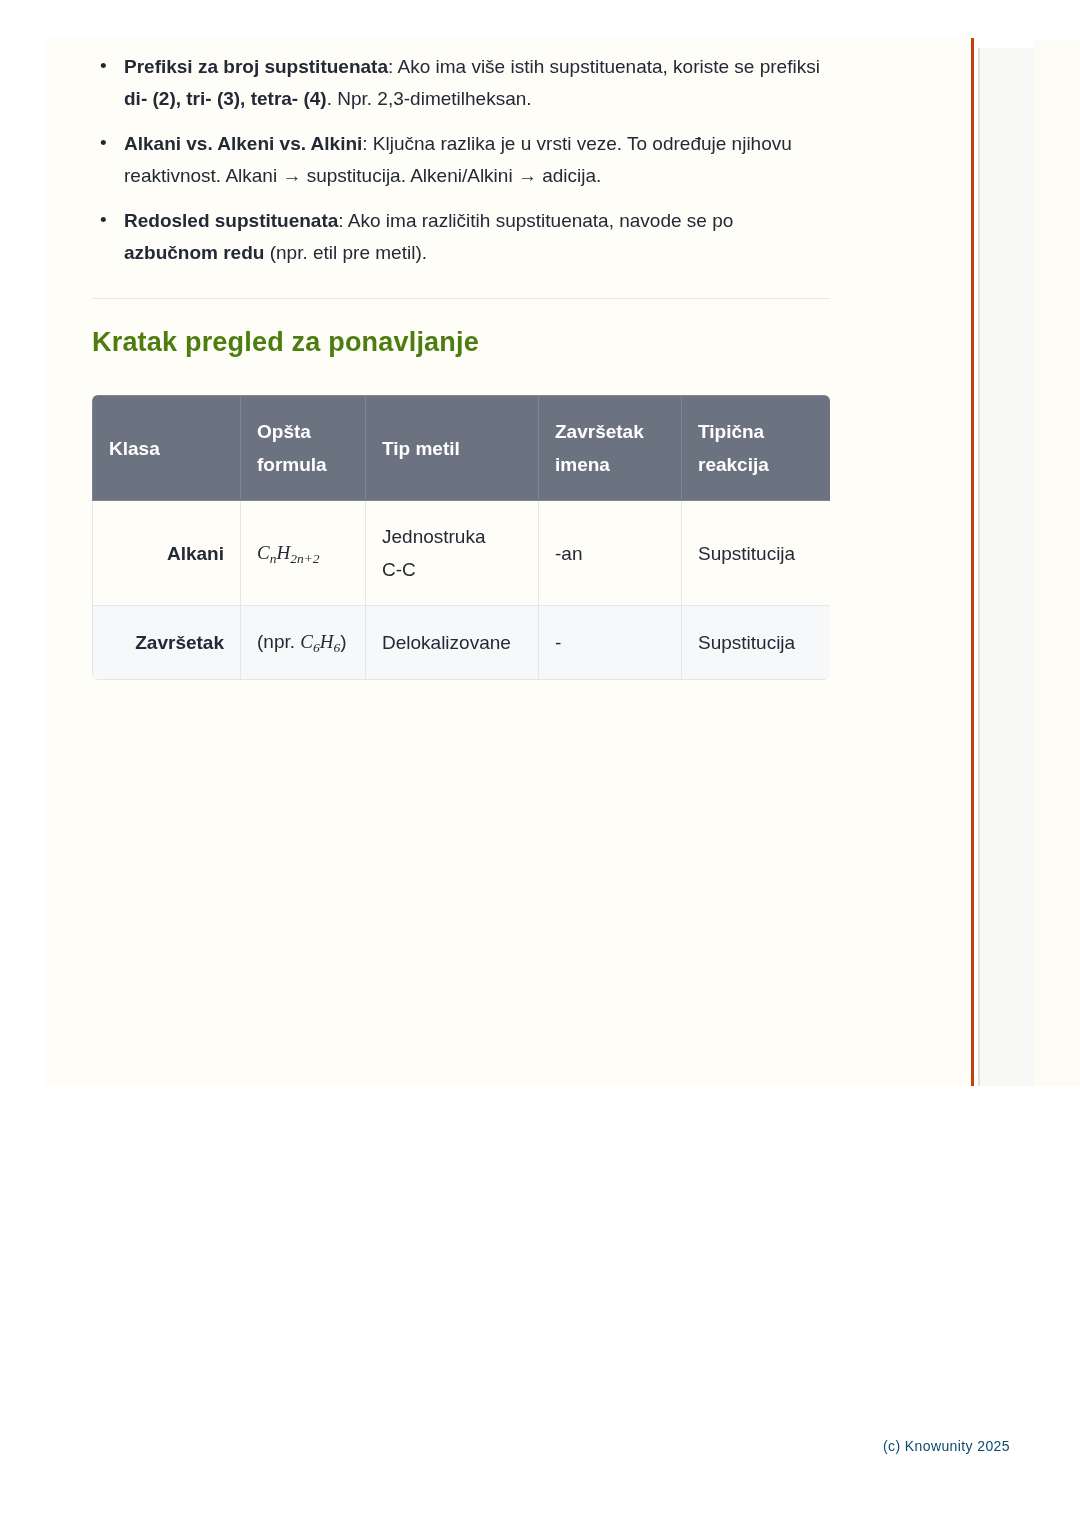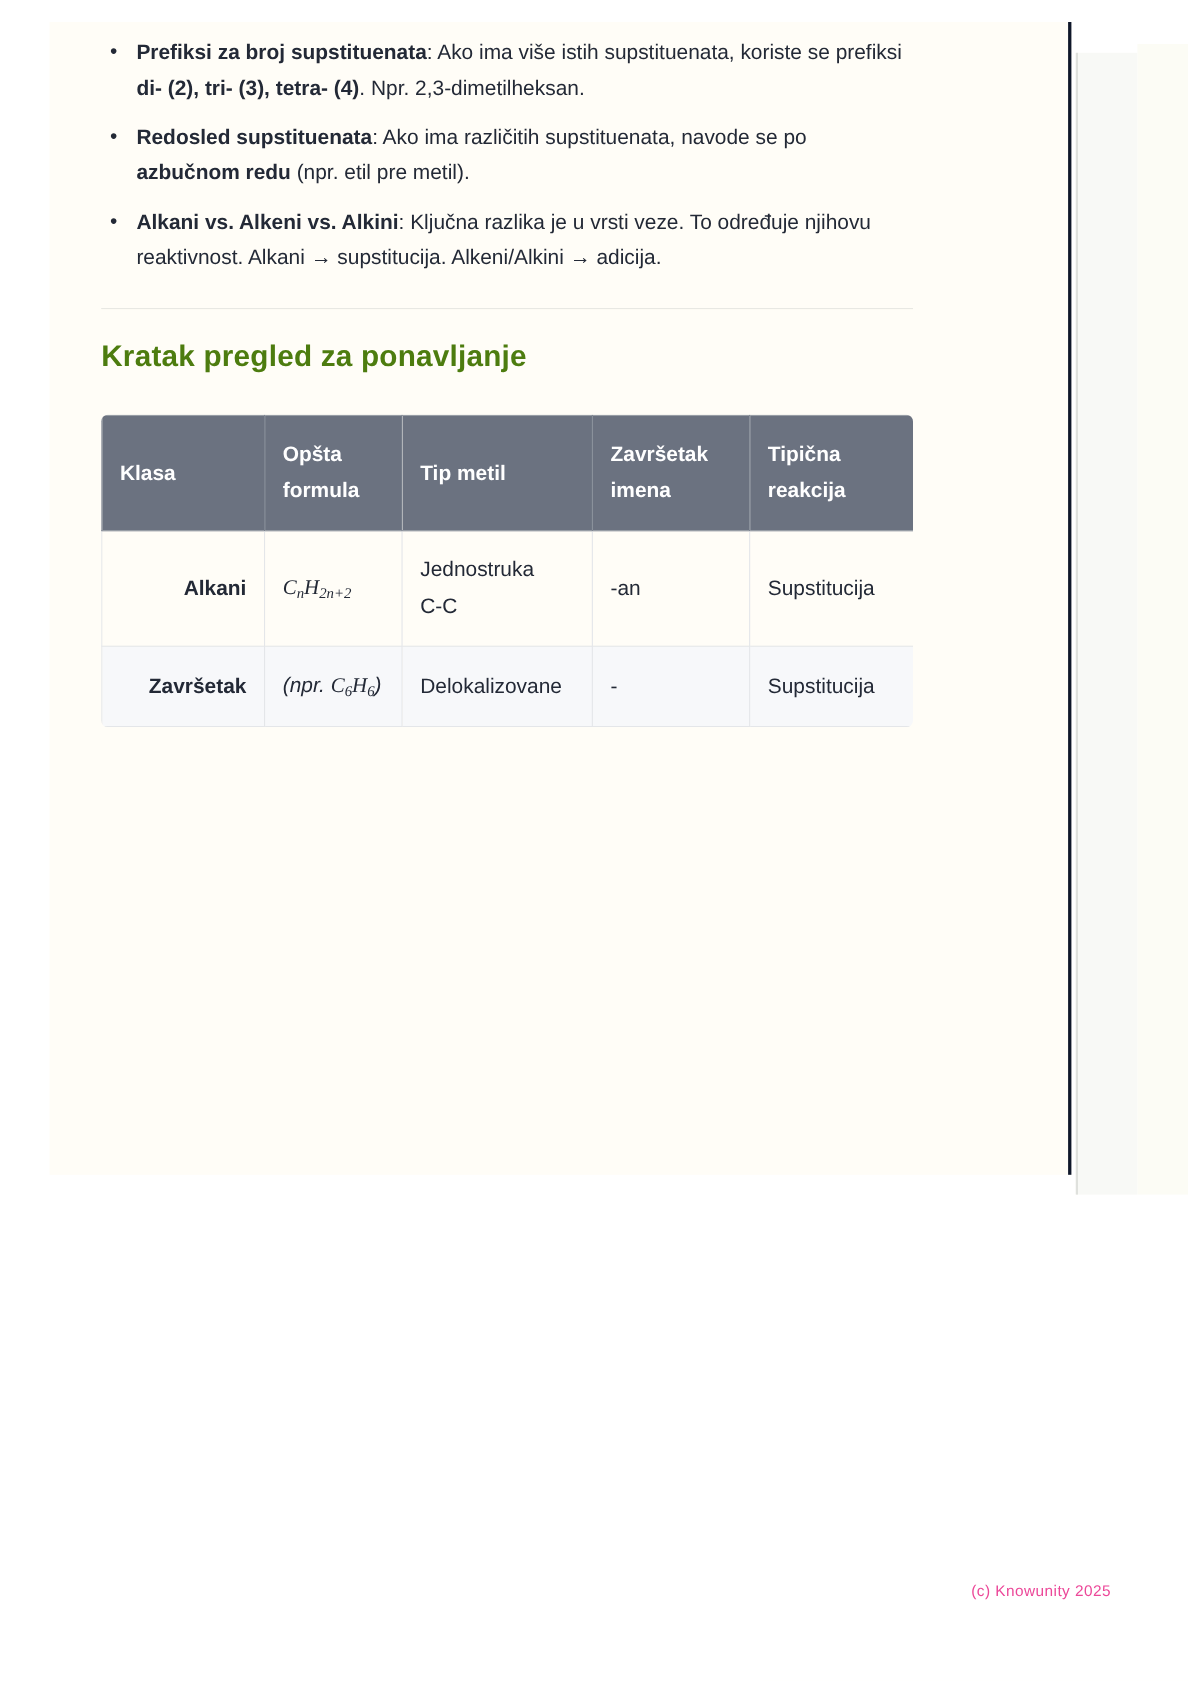--- a/index.html
+++ b/index.html
@@ -4,23 +4,23 @@
 <style>
   html,body{margin:0;padding:0;}
   body{
     width:1080px;height:1528px;position:relative;overflow:hidden;
     background:#ffffff;
     font-family:"Liberation Sans",sans-serif;
     color:#232936;
   }
   
   .page{
-    position:absolute;left:45px;top:20px;width:926px;height:1048px;
+    position:absolute;left:45px;top:38px;width:926px;height:1048px;
     background:#FFFDF7;
-    border-right:3px solid #0f172a;
+    border-right:3px solid #c2410c;
   }
   
   .right-strip{
     position:absolute;left:978px;top:48px;width:54px;height:1038px;
     background:#F8F9F6;
     border-left:2px solid #DFE1DD;
   }
   .far-strip{
     position:absolute;left:1034px;top:40px;width:46px;height:1046px;
     background:#FCFCF5;
@@ -42,43 +42,43 @@
   }
   
   .table-wrap{margin-top:37px;width:738px;border-radius:6px;overflow:hidden;}
   table{border-collapse:collapse;table-layout:fixed;width:738px;font-size:19px;line-height:33px;}
   th,td{border:1px solid #E4E6E9;padding:19px 16px;vertical-align:middle;text-align:left;overflow:hidden;}
   thead th{background:#6B7280;color:#FFFFFF;font-weight:600;border-color:#7E8591;}
   tbody tr:nth-child(even){background:#F7F8FA;}
   td.klasa{font-weight:700;text-align:right;}
   .fv{font-family:"Liberation Serif",serif;font-style:italic;}
   .fs{font-family:"Liberation Serif",serif;font-style:italic;font-size:13.5px;position:relative;bottom:-4px;}
-  .fn{font-weight:400;font-style:italic;}
+  .fn{font-weight:400;}
   td .bold{font-weight:400;}
   
   .copyright{
     position:absolute;top:1438px;right:70px;
-    font-size:14px;color:#ec4899;letter-spacing:.4px;
+    font-size:14px;color:#0c4a6e;letter-spacing:.4px;
   }
 </style>
 </head>
 <body>
 
 <div class="viewer">
 
   <div class="right-strip"></div>
   <div class="far-strip"></div>
 
   <div class="page">
     <div class="content">
 
       <ul class="bullets">
         <li><span class="dot"></span><span class="seg bold">Prefiksi za broj supstituenata</span><span class="seg">: Ako ima više istih supstituenata, koriste se prefiksi </span><span class="seg bold">di- (2), tri- (3), tetra- (4)</span><span class="seg">. Npr. 2,3-dimetilheksan.</span></li>
+        <li><span class="dot"></span><span class="seg bold">Alkani vs. Alkeni vs. Alkini</span><span class="seg">: Ključna razlika je u vrsti veze. To određuje njihovu reaktivnost. Alkani → supstitucija. Alkeni/Alkini → adicija.</span></li>
         <li><span class="dot"></span><span class="seg bold">Redosled supstituenata</span><span class="seg">: Ako ima različitih supstituenata, navode se po </span><span class="seg bold">azbučnom redu</span><span class="seg"> (npr. etil pre metil).</span></li>
-        <li><span class="dot"></span><span class="seg bold">Alkani vs. Alkeni vs. Alkini</span><span class="seg">: Ključna razlika je u vrsti veze. To određuje njihovu reaktivnost. Alkani → supstitucija. Alkeni/Alkini → adicija.</span></li>
       </ul>
 
       <hr class="divider">
 
       <h2 class="heading">Kratak pregled za ponavljanje</h2>
 
       <div class="table-wrap">
         <table>
           <colgroup>
             <col style="width:148px">

